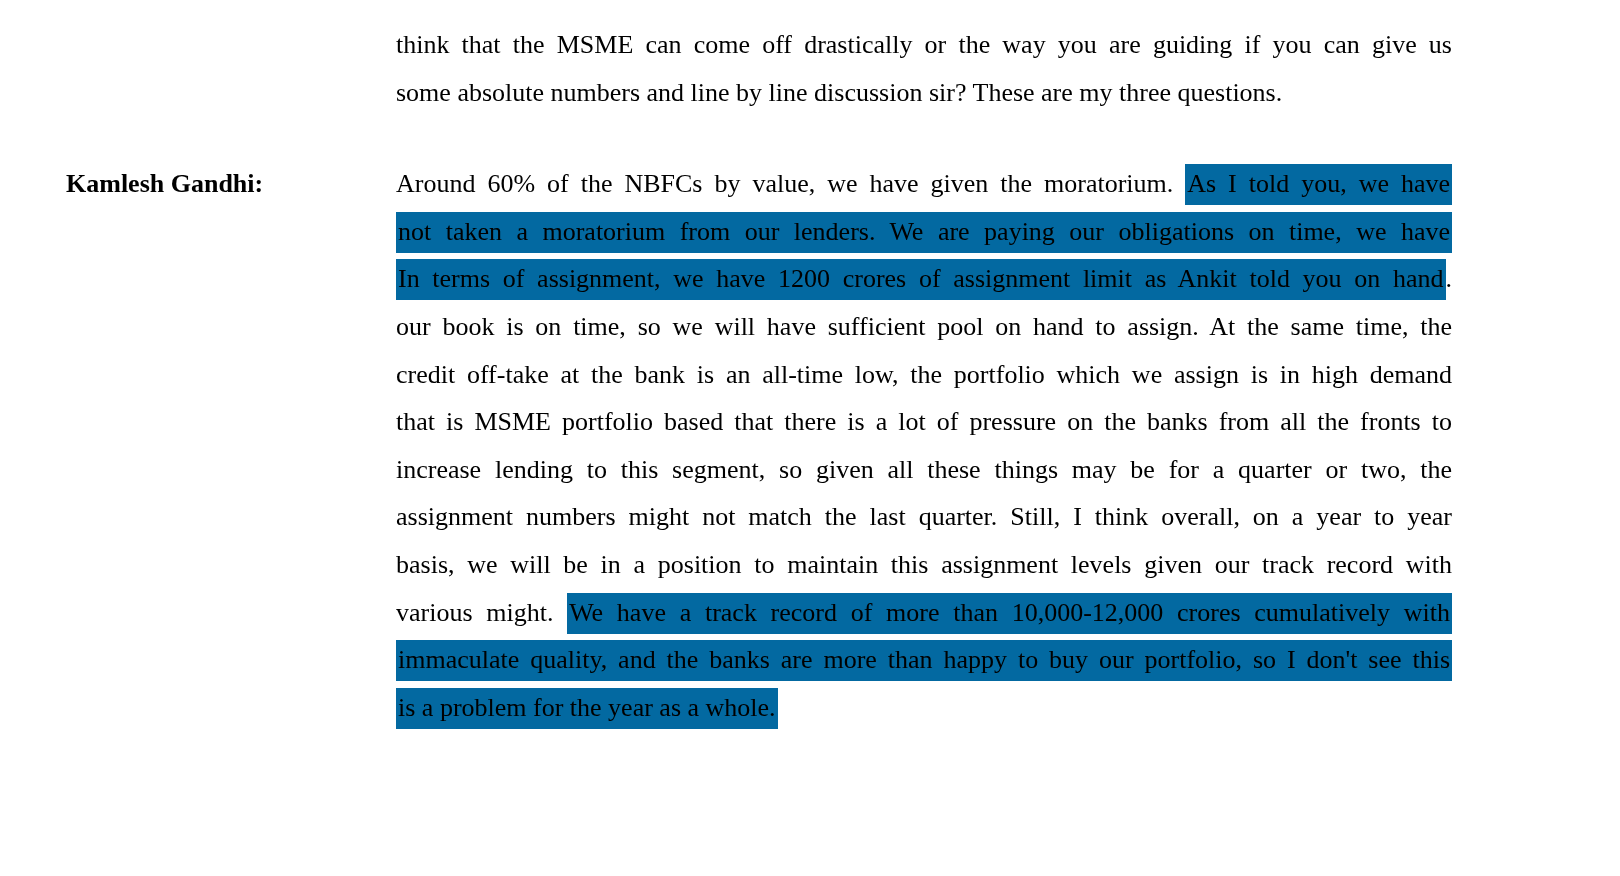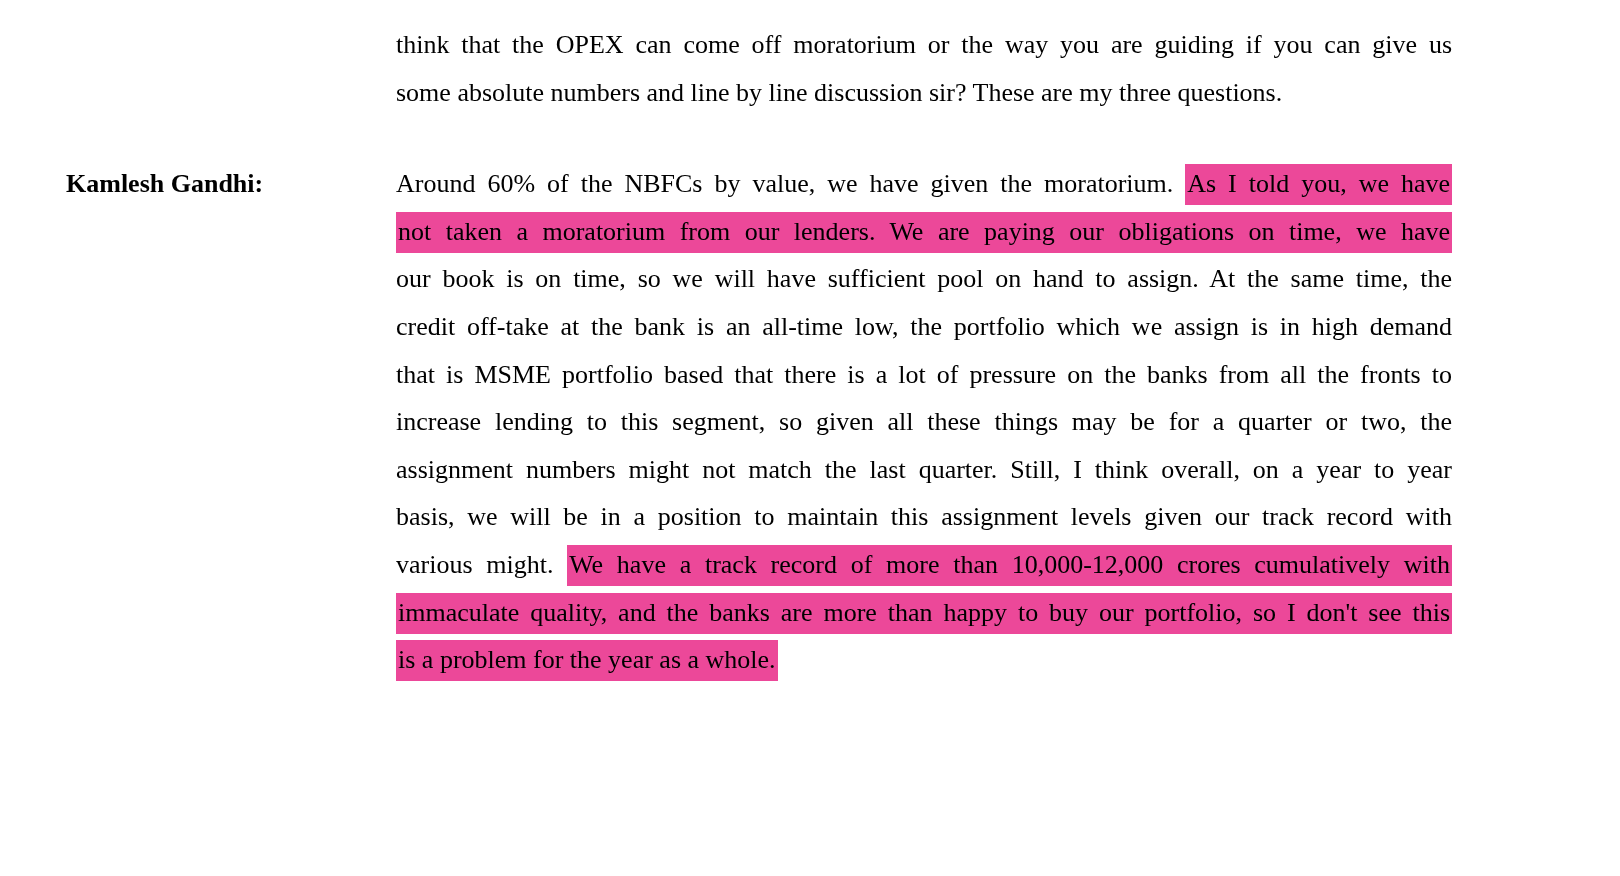--- a/index.html
+++ b/index.html
@@ -45,41 +45,42 @@
     line-height: 47.6px;
     height: 47.6px;
     text-align: justify;
     text-align-last: justify;
     white-space: normal;
   }
   .line.last {
     text-align-last: left;
   }
   .hl {
-    background-color: #ec4899;
+    background-color: #0369a1;
     padding: 5px 2px 7px 2px;
     margin-top: 32px;
   }
 </style>
 </head>
 <body>
 
 <div class="transcript">
     <div class="block">
       <div class="speaker-col"></div>
       <div class="text-col">
-        <div class="line"><span>think that the OPEX can come off moratorium or the way you are guiding if you can give us</span></div>
+        <div class="line"><span>think that the MSME can come off drastically or the way you are guiding if you can give us</span></div>
         <div class="line last"><span>some absolute numbers and line by line discussion sir? These are my three questions.</span></div>
       </div>
     </div>
     <div class="block">
       <div class="speaker-col">Kamlesh Gandhi:</div>
       <div class="text-col">
         <div class="line"><span>Around 60% of the NBFCs by value, we have given the moratorium. </span><span class="hl">As I told you, we have</span></div>
         <div class="line"><span class="hl">not taken a moratorium from our lenders. We are paying our obligations on time, we have</span></div>
+        <div class="line"><span class="hl">In terms of assignment, we have 1200 crores of assignment limit as Ankit told you on hand</span><span>.</span></div>
         <div class="line"><span>our book is on time, so we will have sufficient pool on hand to assign. At the same time, the</span></div>
         <div class="line"><span>credit off-take at the bank is an all-time low, the portfolio which we assign is in high demand</span></div>
         <div class="line"><span>that is MSME portfolio based that there is a lot of pressure on the banks from all the fronts to</span></div>
         <div class="line"><span>increase lending to this segment, so given all these things may be for a quarter or two, the</span></div>
         <div class="line"><span>assignment numbers might not match the last quarter. Still, I think overall, on a year to year</span></div>
         <div class="line"><span>basis, we will be in a position to maintain this assignment levels given our track record with</span></div>
         <div class="line"><span>various might. </span><span class="hl">We have a track record of more than 10,000-12,000 crores cumulatively with</span></div>
         <div class="line"><span class="hl">immaculate quality, and the banks are more than happy to buy our portfolio, so I don't see this</span></div>
         <div class="line last"><span class="hl">is a problem for the year as a whole.</span></div>
       </div>

